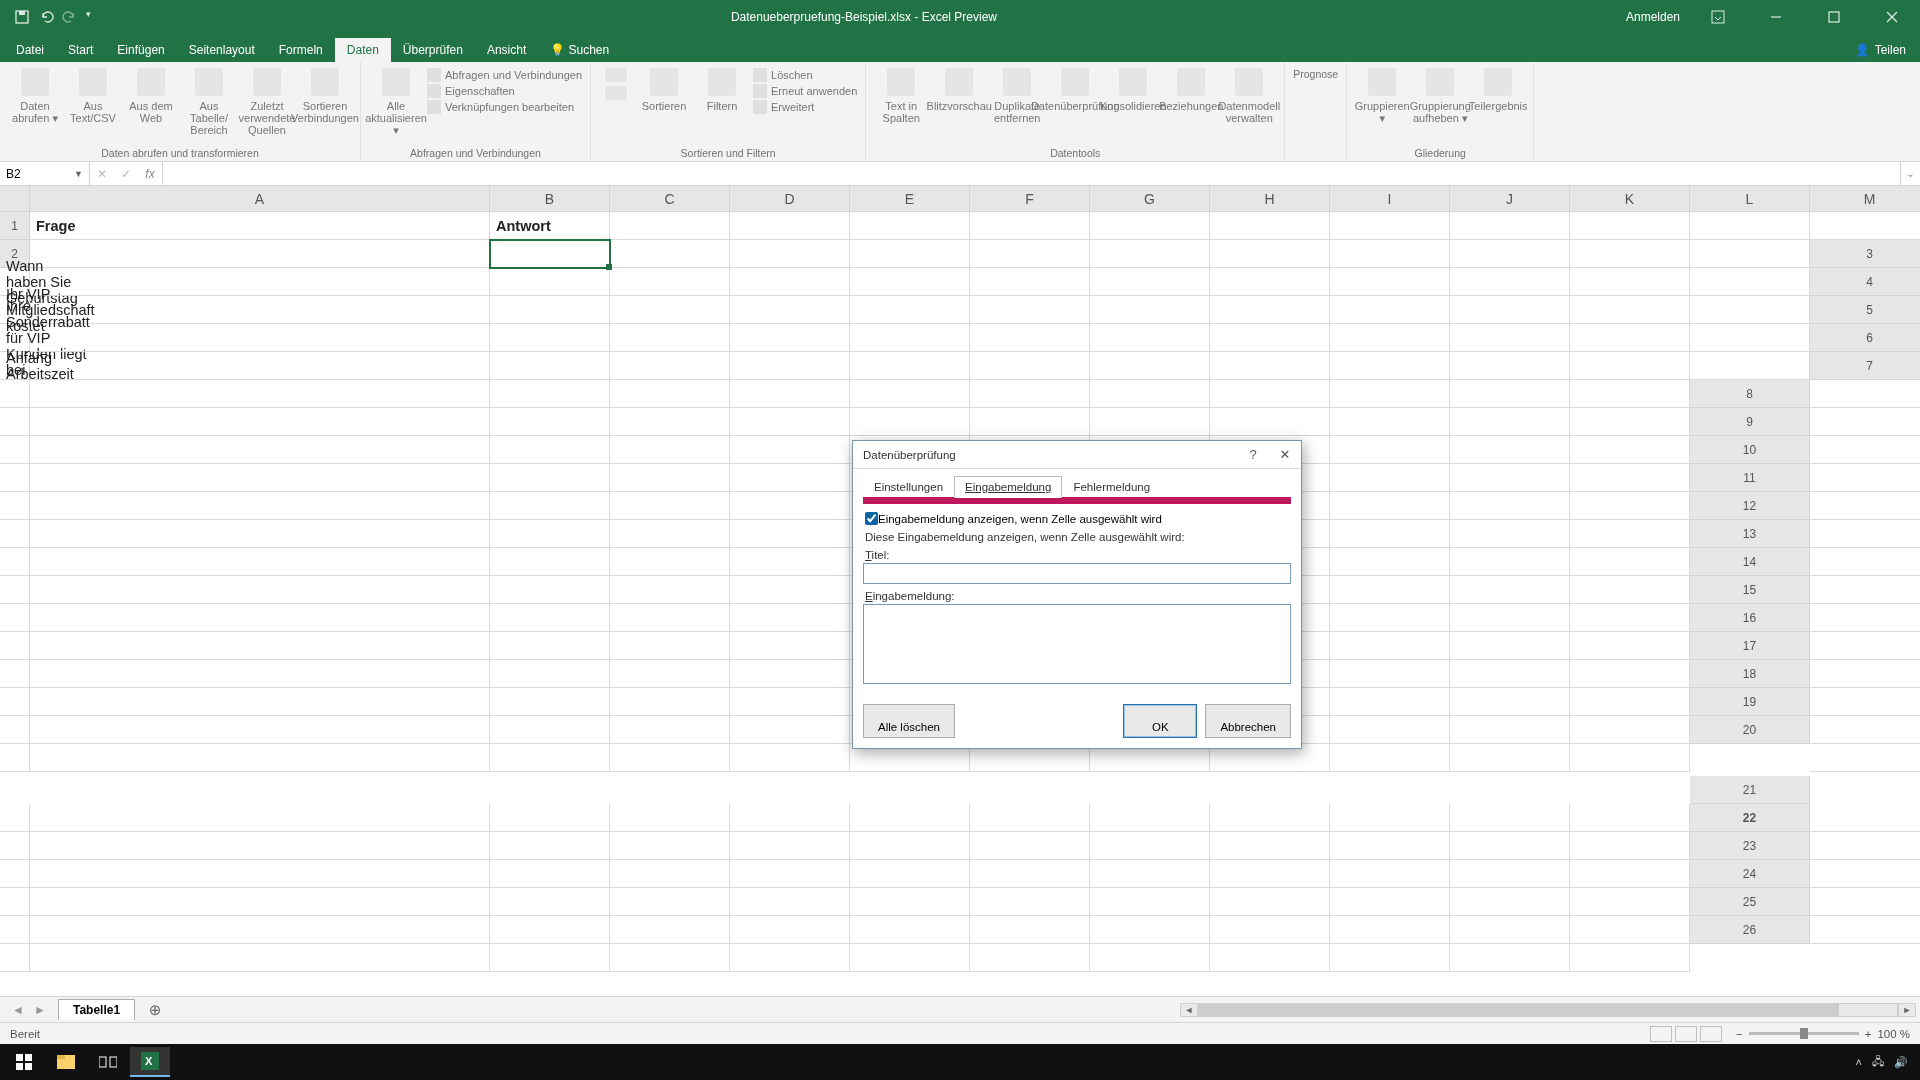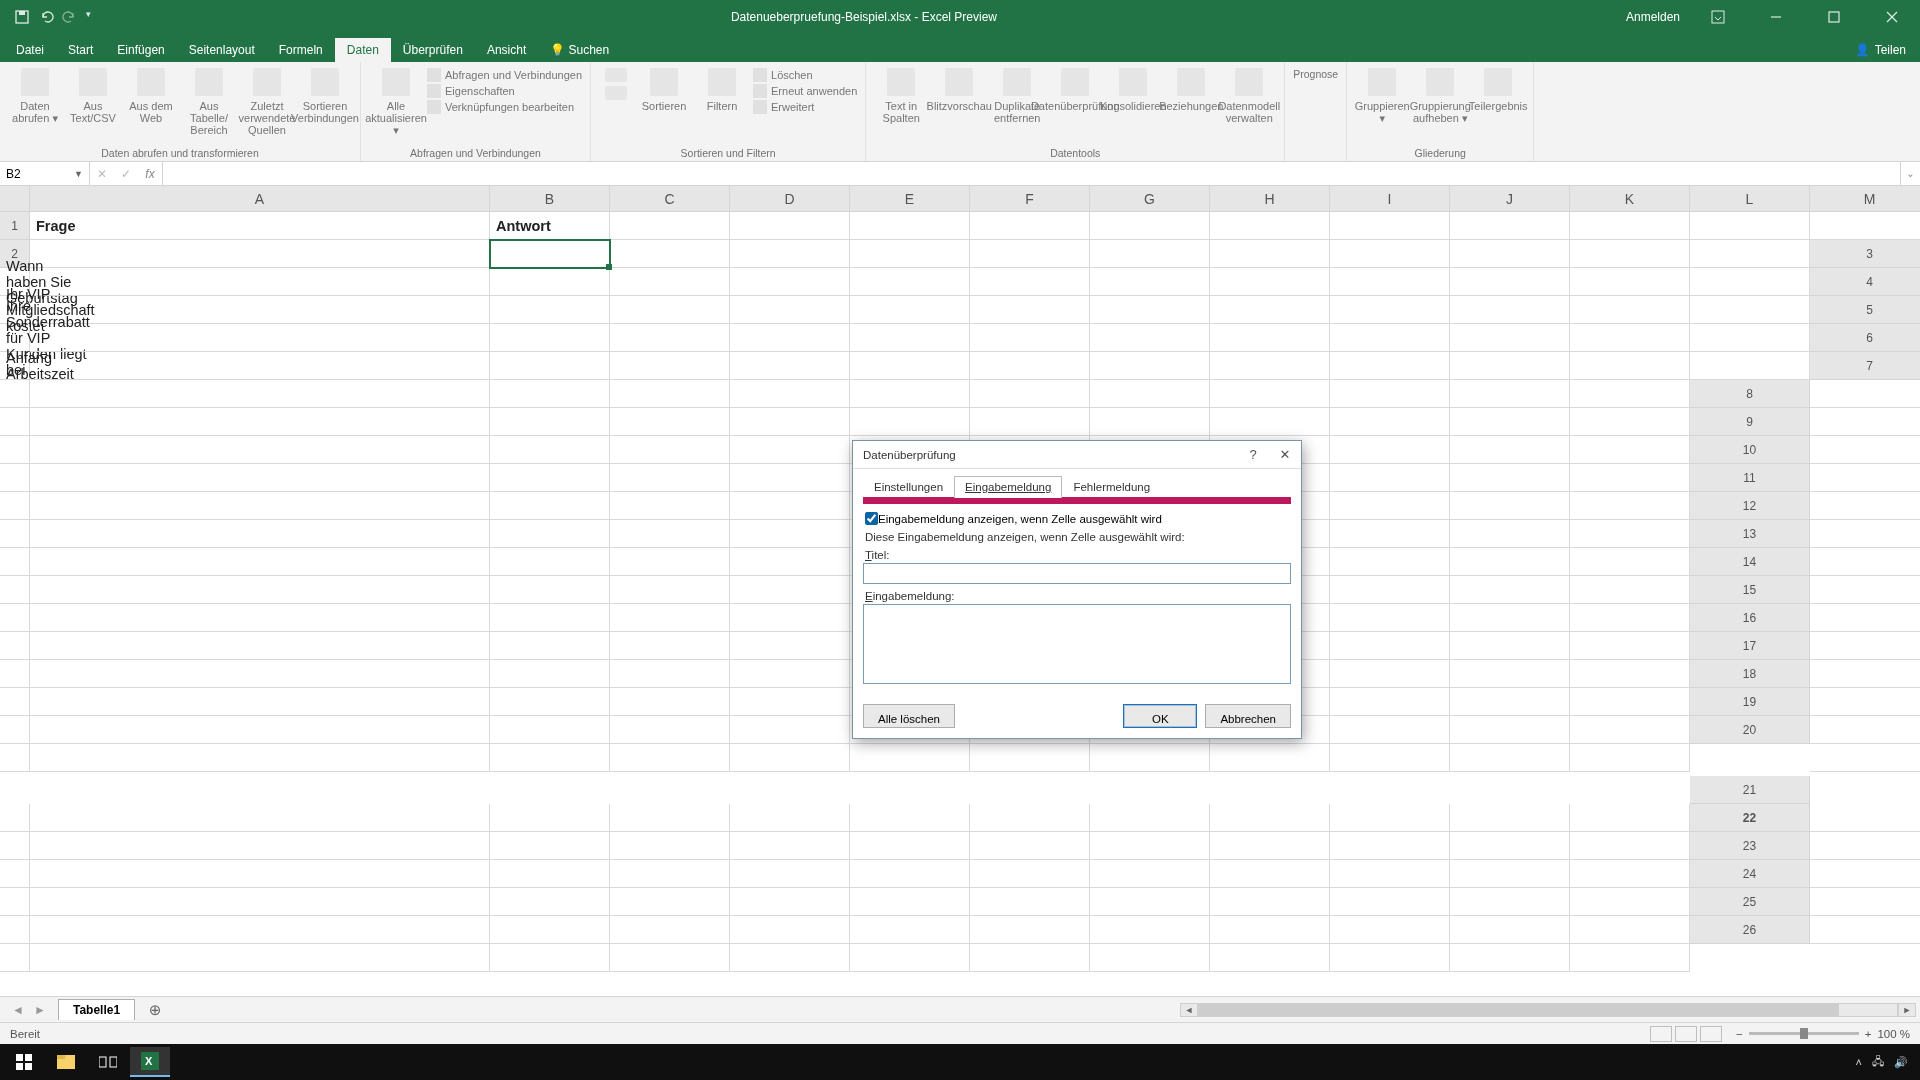--- a/index.html
+++ b/index.html
@@ -84,21 +84,21 @@
 .dialog .dtab { padding: 4px 10px 5px; border: 1px solid transparent; border-bottom: none; color: #333; position: relative; top: 1px; }
 .dialog .dtab.active { border-color: #bcbcbc; background: #fff; text-decoration: underline; }
 .dialog .chkrow { display: flex; align-items: flex-end; gap: 0; margin: 8px 2px 6px; }
 .dialog .chkrow input { accent-color: #0a64a4; }
 .dialog .lbl { margin: 6px 2px 2px; color: #333; }
 .dialog .underlined { text-decoration: underline; text-decoration-color: #333; }
 .dialog input.txt { width: 100%; height: 21px; border: 1px solid #7a9ab5; padding: 1px 4px; font-size: 12px; }
 .dialog textarea.txt { width: 100%; height: 80px; border: 1px solid #7a9ab5; padding: 2px 4px; font-size: 12px; resize: none; }
 .dialog .footer { display: flex; align-items: center; margin-top: 18px; gap: 8px; }
 .dialog .footer .sp { flex: 1; }
-.dialog button { height: 24px; padding: 8px 14px; background: #e9e9e9; border: 1px solid #adadad; font-size: 11.5px; min-width: 74px; }
+.dialog button { height: 24px; padding: 16px 14px; background: #e9e9e9; border: 1px solid #adadad; font-size: 11.5px; min-width: 74px; }
 .dialog button.primary { border: 1px solid #2a6fb0; box-shadow: inset 0 0 0 1px #9cc2e4; }
 
 
 svg { display: block; }
 </style>
 </head>
 <body>
 
 <div class="titlebar">
   <div class="qat">

